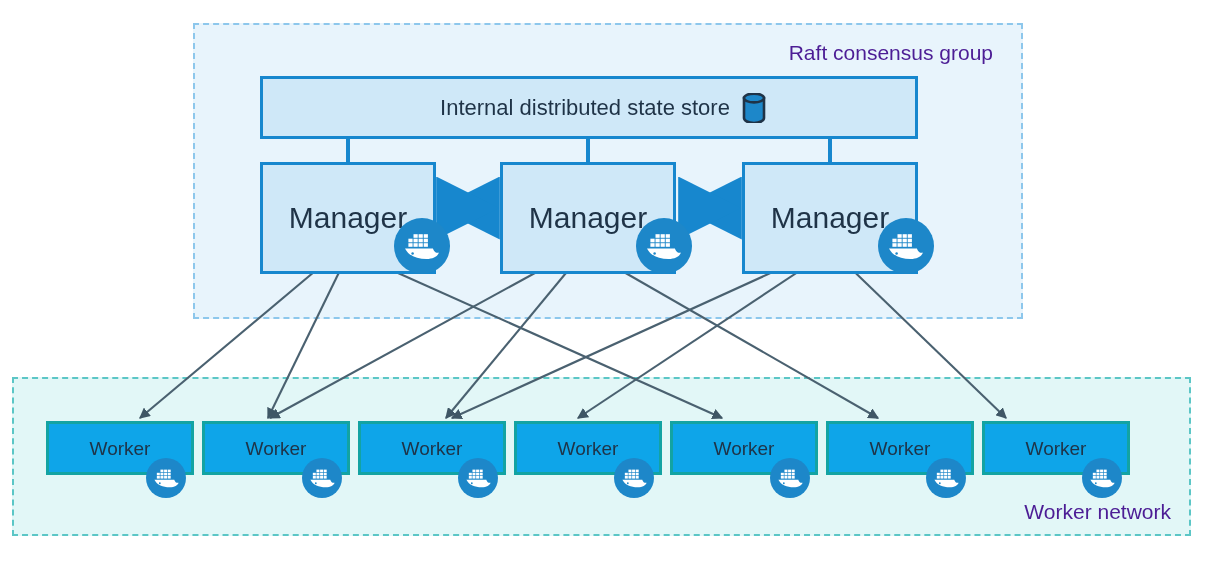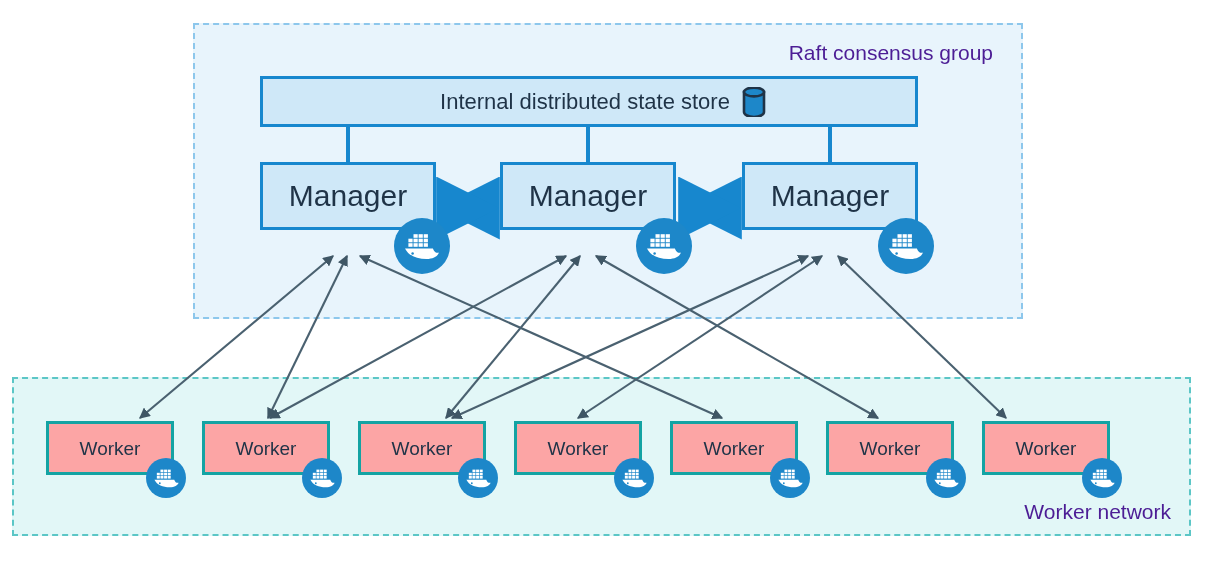--- a/index.html
+++ b/index.html
@@ -73,54 +73,54 @@
   .node-label {
     color: #1f3347;
     white-space: nowrap;
     line-height: 1;
   }
 
   .store {
     left: 260px;
     top: 76px;
     width: 658px;
-    height: 51px;
+    height: 63px;
     background: #cfe8f8;
     border: 3px solid #1787ce;
     padding-left: 28px;
   }
   .store .node-label {
     font-size: 22px;
   }
   .store-icon-wrap {
     display: inline-flex;
     align-items: center;
     margin-left: 12px;
     vertical-align: middle;
   }
 
   .manager {
     width: 176px;
-    height: 68px;
+    height: 112px;
     top: 162px;
     background: #cfe8f8;
     border: 3px solid #1787ce;
   }
   .manager .node-label {
     font-size: 30px;
   }
   .m0 { left: 260px; }
   .m1 { left: 500px; }
   .m2 { left: 742px; }
 
   .worker {
-    width: 128px;
+    width: 148px;
     height: 54px;
     top: 421px;
-    background: #fca5a5;
+    background: #0ea5e9;
     border: 3px solid #13a3a3;
   }
   .worker .node-label {
     font-size: 19px;
   }
 
   
   .whale {
     position: absolute;
     border-radius: 50%;

